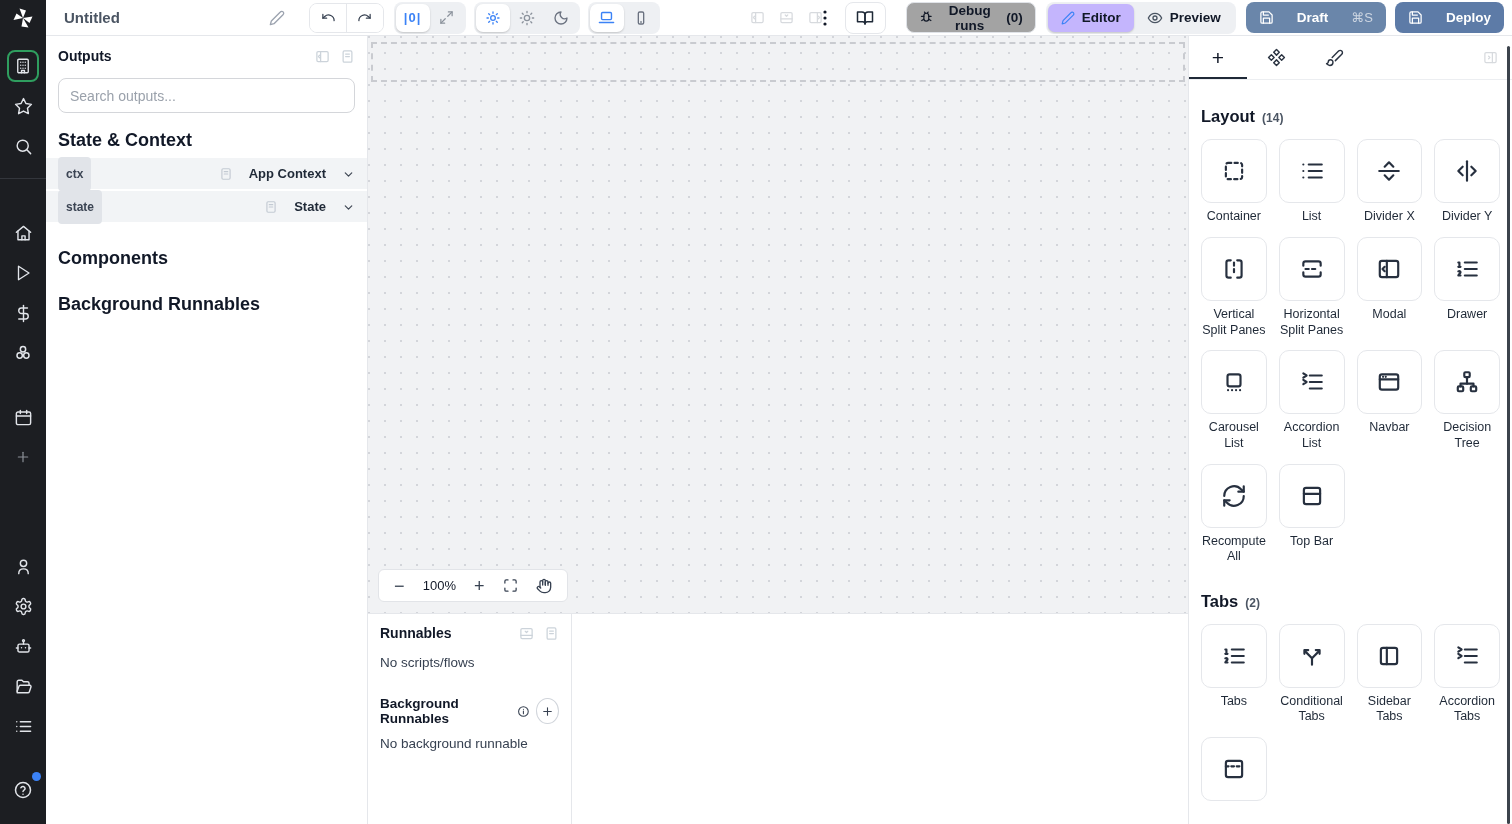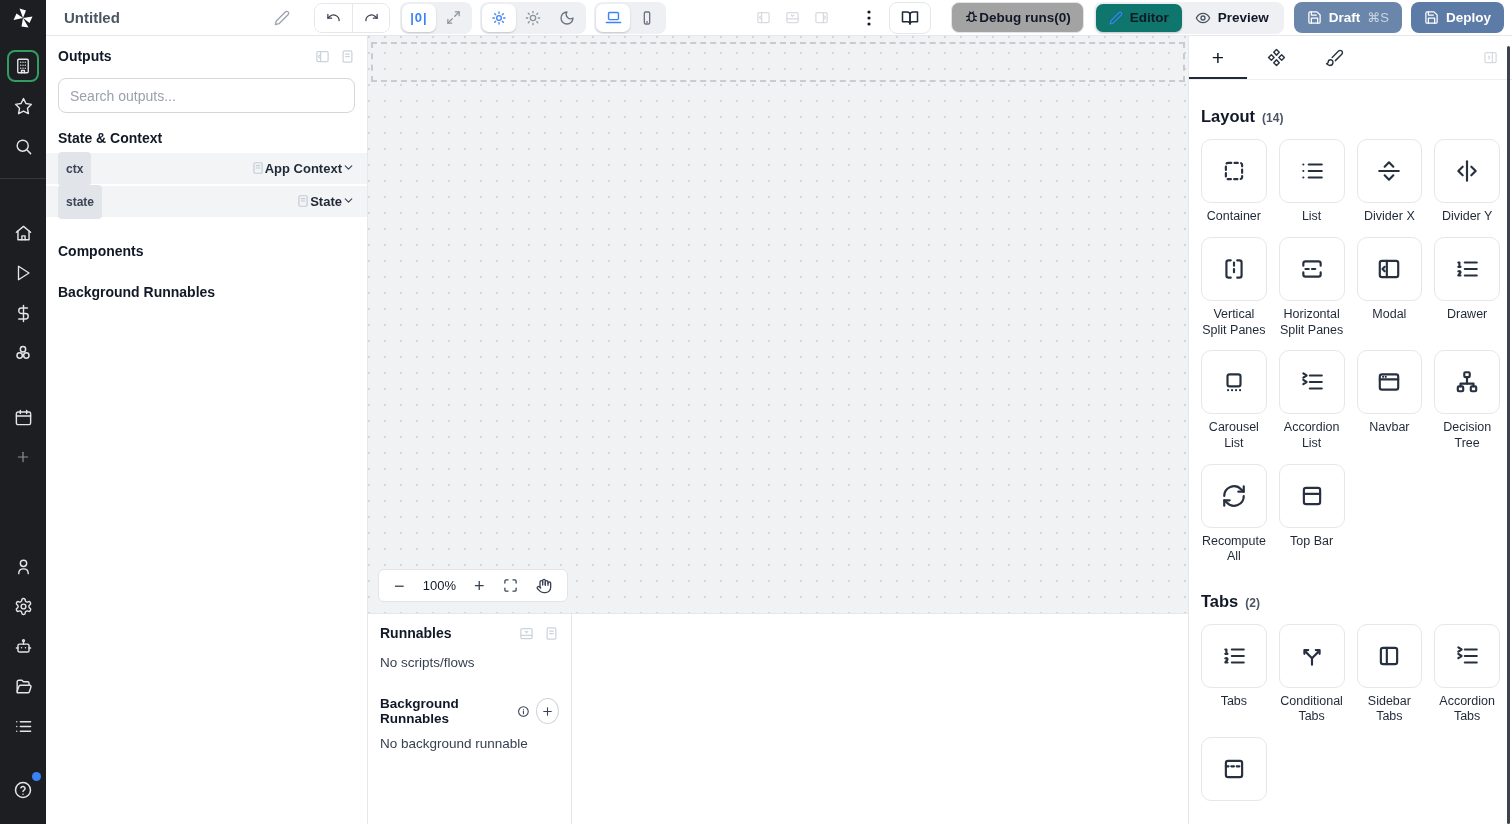--- a/index.html
+++ b/index.html
@@ -35,40 +35,40 @@
   .seg { display:flex; align-items:center; background:#eef0f3; border-radius:8px; padding:2px; height:32px; margin-right:8px; }
   .seg .pill { height:28px; min-width:34px; padding:0 7px; display:flex; align-items:center; justify-content:center; border-radius:7px; cursor:pointer; border:none; background:transparent; font-size:13px; }
   .seg .pill.on { background:#fff; box-shadow:0 1px 2px rgba(0,0,0,.18); }
   .zero-label { color:#3b82f6; font-weight:600; font-size:13px; letter-spacing:1px; }
   .disabled-icons { display:flex; gap:14px; margin-left:82px; }
   .kebab { margin-left:auto; margin-right:18px; }
   .book-btn { border:1px solid #e5e7eb; border-radius:8px; height:32px; width:42px; margin-right:20px; background:#fff; }
   .debug-btn { display:flex; align-items:center; border:1px solid #e0e3e8; border-radius:8px; height:31px; padding:8px 12px; background:#a3a3a3; font-size:13.5px; font-weight:600; color:#111827; cursor:pointer; margin-right:10px; }
   .ep-seg { display:flex; background:#eef0f3; border-radius:8px; padding:2px; height:32px; margin-right:10px; }
   .ep-seg .pill { display:flex; align-items:center; gap:7px; padding:0 13px; height:28px; border-radius:7px; font-size:13.5px; font-weight:600; color:#111827; border:none; background:transparent; cursor:pointer; }
-  .ep-seg .pill.on { background:#0f766e; box-shadow:0 1px 2px rgba(0,0,0,.18); }
-  .cta { display:flex; align-items:center; gap:7px; border:none; border-radius:8px; height:31px; padding:0 13px; color:#fff; font-size:13.5px; font-weight:700; cursor:pointer; }
+  .ep-seg .pill.on { background:#c4b5fd; box-shadow:0 1px 2px rgba(0,0,0,.18); }
+  .cta { display:flex; align-items:center; gap:23px; border:none; border-radius:8px; height:31px; padding:0 13px; color:#fff; font-size:13.5px; font-weight:700; cursor:pointer; }
   .cta.draft { background:#6a86aa; margin-right:9px; }
   .cta.deploy { background:#5d7ba7; margin-right:8px; }
   .cta .shortcut { color:#cdd6e2; font-weight:400; font-size:13px; }
 
   
   .body { flex:1; display:flex; min-height:0; }
 
   
   .outputs { width:322px; border-right:1px solid #e5e7eb; flex-shrink:0; padding:12px 0 0; display:flex; flex-direction:column; }
   .outputs-head { display:flex; align-items:center; padding:0 12px 4px; }
   .outputs-title { font-size:14px; font-weight:700; color:#111827; flex:1; }
   .mini-icons { display:flex; gap:10px; }
   .search-input { margin:10px 12px 0; height:35px; border:1px solid #d4d6da; border-radius:8px; padding:0 11px; font-size:14px; color:#111827; outline:none; font-family:inherit; display:block; width:calc(100% - 24px); }
   .search-input::placeholder { color:#9aa1ab; }
-  .sec-label { font-size:14px; font-weight:700; color:#111827; padding:0 12px; margin-top:17px; margin-bottom:7px; }
+  .sec-label { font-size:18px; font-weight:700; color:#111827; padding:0 12px; margin-top:17px; margin-bottom:7px; }
   .out-row { height:33px; background:#f2f4f6; border-bottom:2px solid #fff; display:flex; align-items:center; padding:0 12px; cursor:pointer; }
   .out-badge { background:#e1e4e9; border-radius:4px; padding:10px 8px; font-size:12px; font-weight:600; color:#3b4453; }
-  .out-right { margin-left:auto; display:flex; align-items:flex-start; gap:0; }
+  .out-right { margin-left:auto; display:flex; align-items:flex-end; gap:16px; }
   .out-type { font-size:13px; font-weight:700; color:#1f2937; }
 
   
   .center { flex:1; display:flex; flex-direction:column; min-width:0; }
   .canvas { flex:1; position:relative; background-color:#f1f2f4;
             background-image: radial-gradient(circle, #d3d5da 1px, transparent 1.4px);
             background-size:16px 16px; background-position:9px 9px; }
   .drop-zone { position:absolute; left:3px; right:3px; top:6px; height:40px; border:2px dashed #c9cbd0; }
   .zoom-bar { position:absolute; left:10px; bottom:11px; width:190px; height:33px; background:#fff; border:1px solid #e2e4e8; border-radius:6px; display:flex; align-items:center; justify-content:space-between; padding:0 15px; }
   .zoom-bar .zbtn { background:none; border:none; font-size:18px; color:#374151; cursor:pointer; line-height:1; padding:0; font-family:inherit; }

